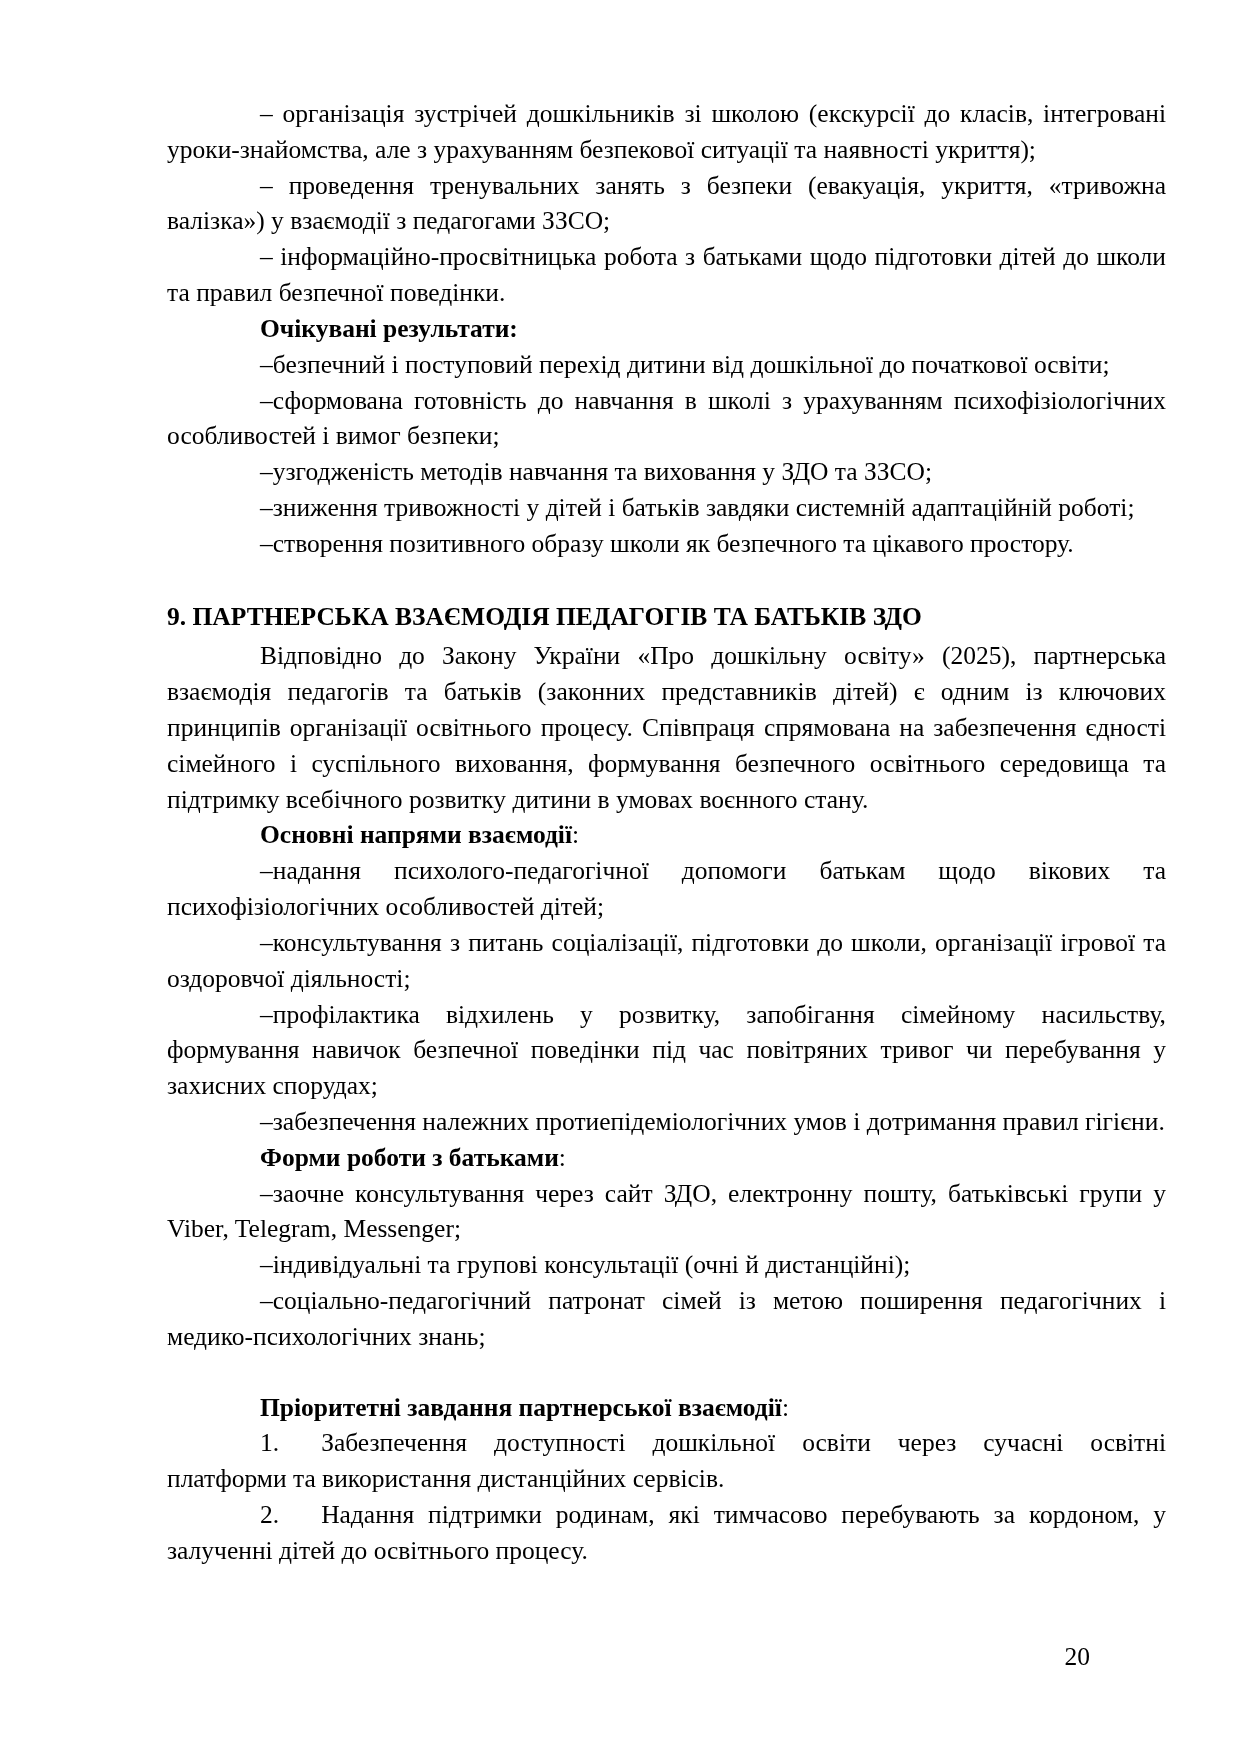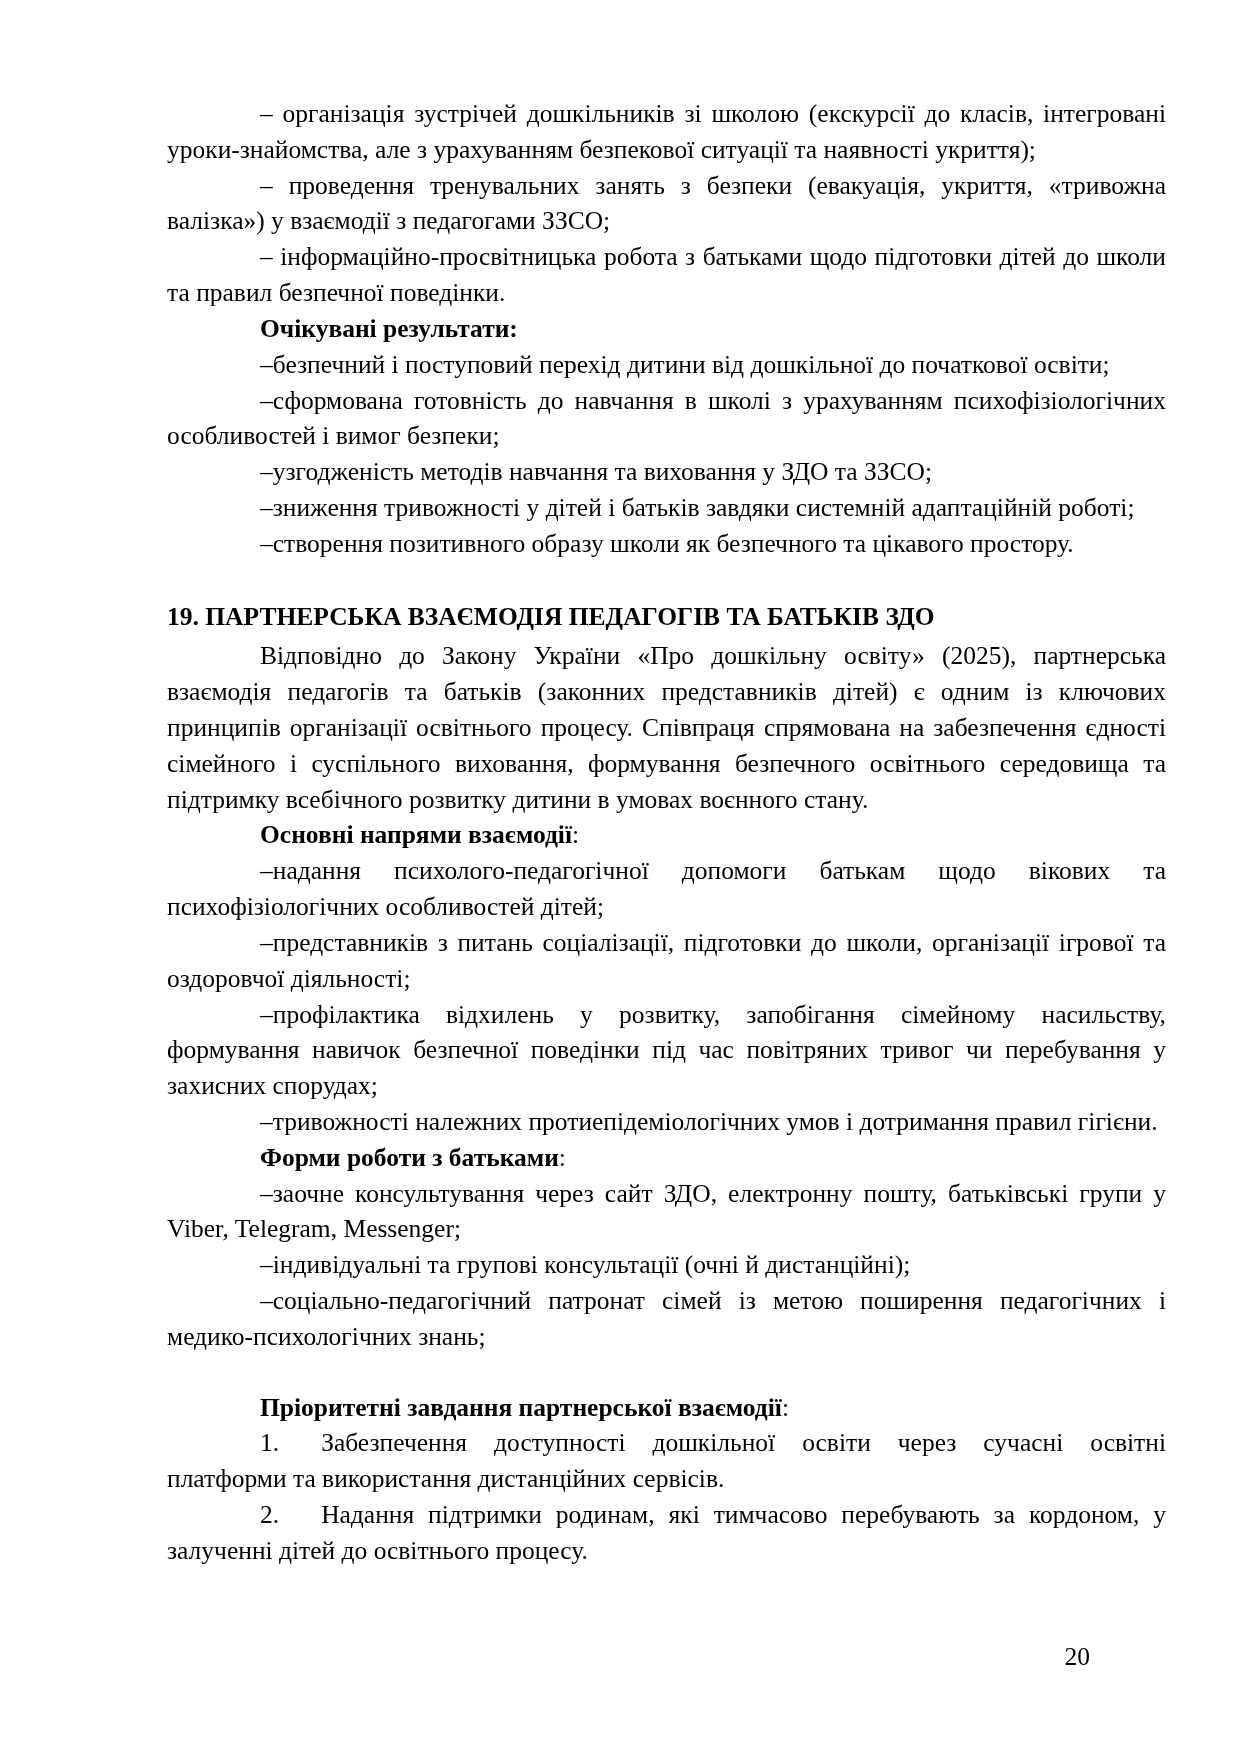--- a/index.html
+++ b/index.html
@@ -77,29 +77,29 @@
     <p class="p-dash">– проведення тренувальних занять з безпеки (евакуація, укриття, «тривожна валізка») у взаємодії з педагогами ЗЗСО;</p>
     <p class="p-dash">– інформаційно-просвітницька робота з батьками щодо підготовки дітей до школи та правил безпечної поведінки.</p>
 
     <p class="p-indent"><span class="bold-lead">Очікувані результати:</span></p>
     <p class="p-dash">–безпечний і поступовий перехід дитини від дошкільної до початкової освіти;</p>
     <p class="p-dash">–сформована готовність до навчання в школі з урахуванням психофізіологічних особливостей і вимог безпеки;</p>
     <p class="p-dash">–узгодженість методів навчання та виховання у ЗДО та ЗЗСО;</p>
     <p class="p-dash">–зниження тривожності у дітей і батьків завдяки системній адаптаційній роботі;</p>
     <p class="p-dash">–створення позитивного образу школи як безпечного та цікавого простору.</p>
 
-    <p class="section-title">19. ПАРТНЕРСЬКА ВЗАЄМОДІЯ ПЕДАГОГІВ ТА БАТЬКІВ ЗДО</p>
+    <p class="section-title">9. ПАРТНЕРСЬКА ВЗАЄМОДІЯ ПЕДАГОГІВ ТА БАТЬКІВ ЗДО</p>
 
     <p class="p-indent">Відповідно до Закону України «Про дошкільну освіту» (2025), партнерська взаємодія педагогів та батьків (законних представників дітей) є одним із ключових принципів організації освітнього процесу. Співпраця спрямована на забезпечення єдності сімейного і суспільного виховання, формування безпечного освітнього середовища та підтримку всебічного розвитку дитини в умовах воєнного стану.</p>
 
     <p class="p-indent"><span class="bold-lead">Основні напрями взаємодії</span><span>:</span></p>
     <p class="p-dash">–надання психолого-педагогічної допомоги батькам щодо вікових та психофізіологічних особливостей дітей;</p>
-    <p class="p-dash">–представників з питань соціалізації, підготовки до школи, організації ігрової та оздоровчої діяльності;</p>
+    <p class="p-dash">–консультування з питань соціалізації, підготовки до школи, організації ігрової та оздоровчої діяльності;</p>
     <p class="p-dash">–профілактика відхилень у розвитку, запобігання сімейному насильству, формування навичок безпечної поведінки під час повітряних тривог чи перебування у захисних спорудах;</p>
-    <p class="p-dash">–тривожності належних протиепідеміологічних умов і дотримання правил гігієни.</p>
+    <p class="p-dash">–забезпечення належних протиепідеміологічних умов і дотримання правил гігієни.</p>
 
     <p class="p-indent"><span class="bold-lead">Форми роботи з батьками</span><span>:</span></p>
     <p class="p-dash">–заочне консультування через сайт ЗДО, електронну пошту, батьківські групи у Viber, Telegram, Messenger;</p>
     <p class="p-dash">–індивідуальні та групові консультації (очні й дистанційні);</p>
     <p class="p-dash">–соціально-педагогічний патронат сімей із метою поширення педагогічних і медико-психологічних знань;</p>
 
     <div class="blank-line"></div>
 
     <p class="p-indent"><span class="bold-lead">Пріоритетні завдання партнерської взаємодії</span><span>:</span></p>
 

